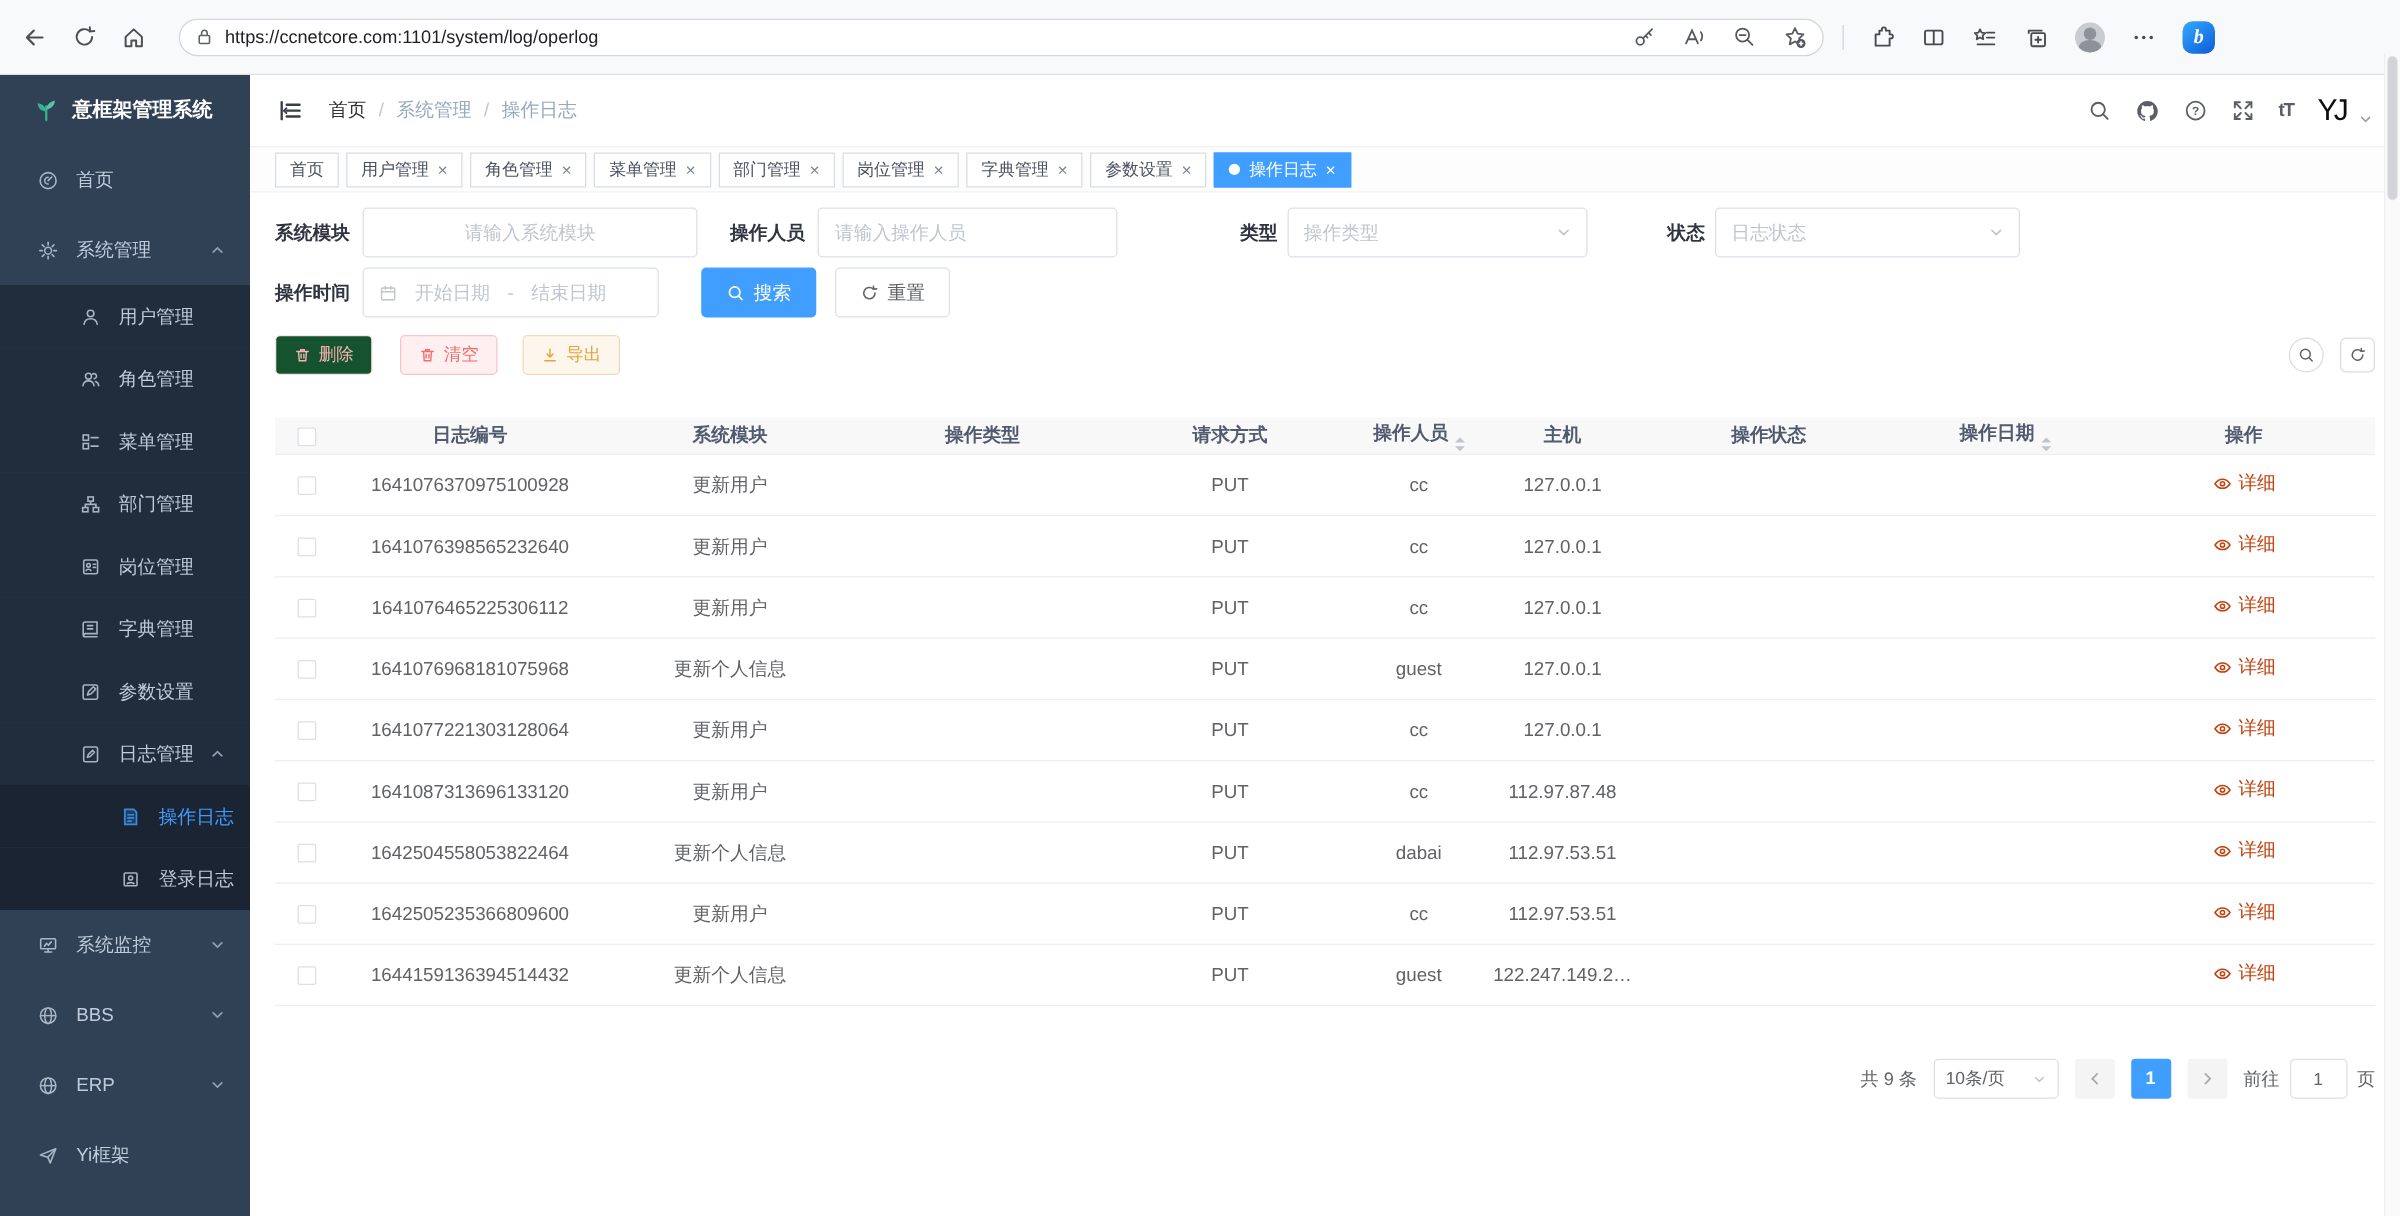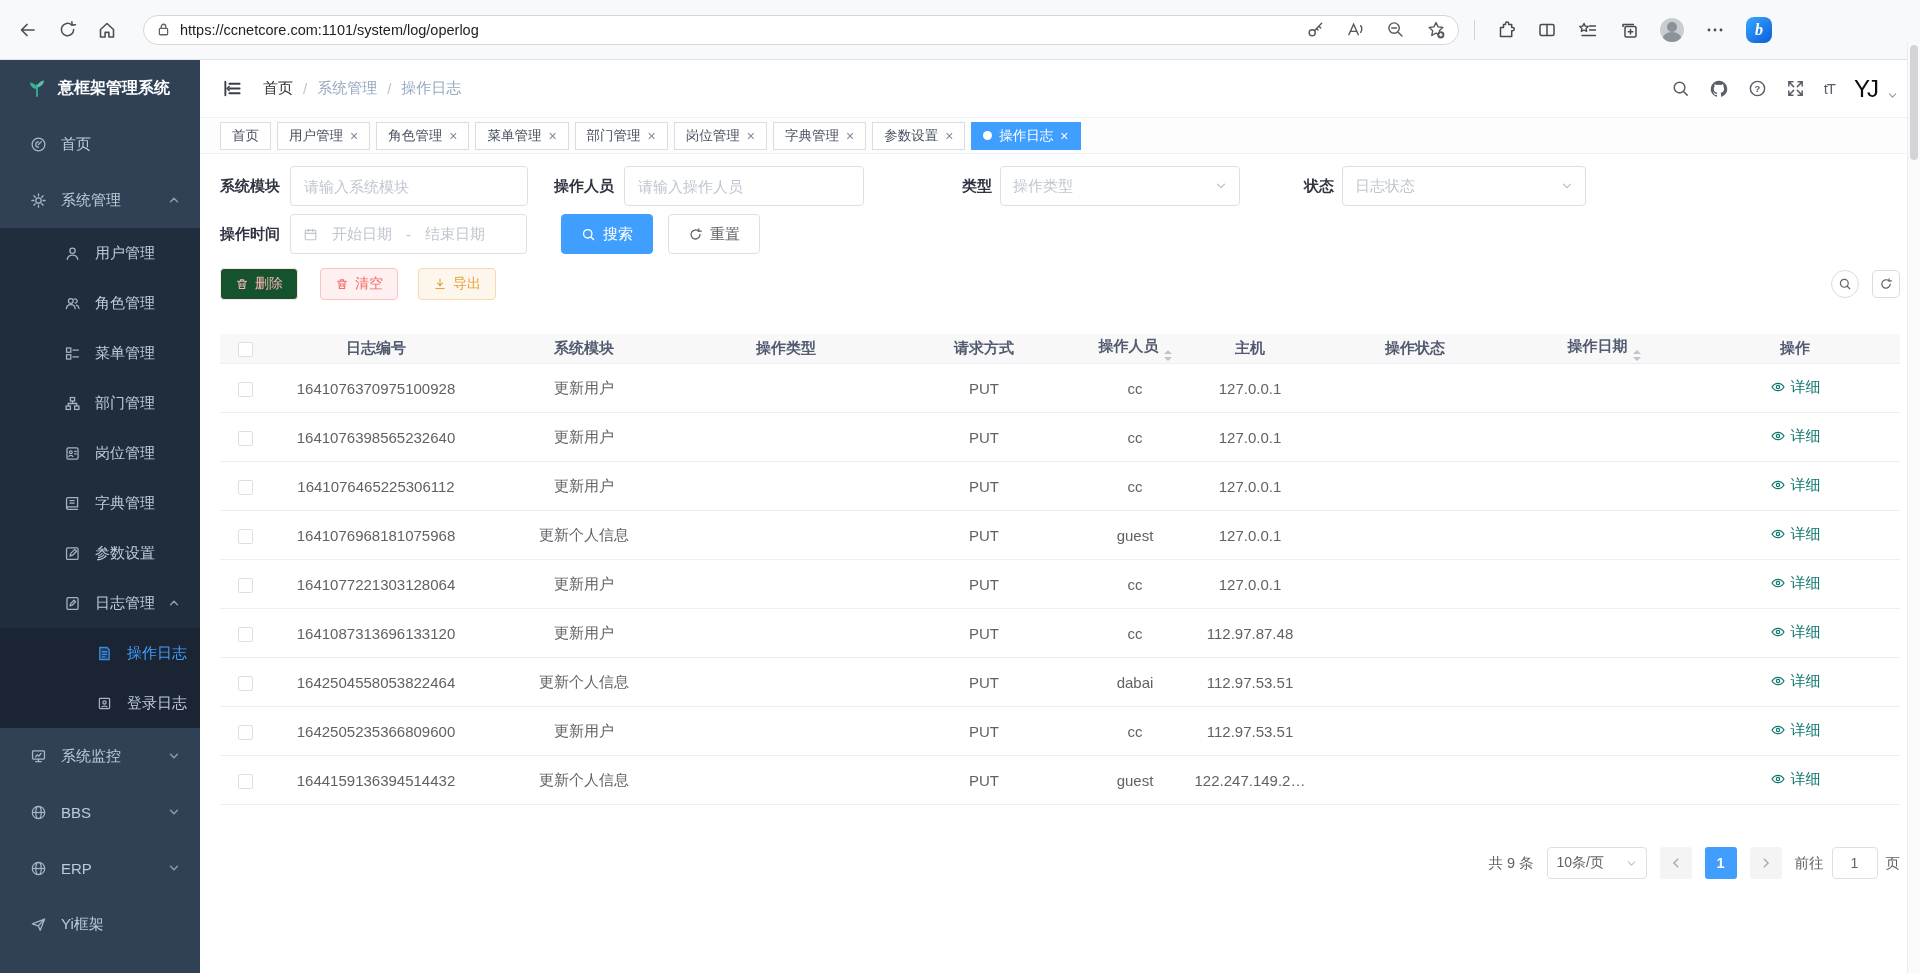--- a/index.html
+++ b/index.html
@@ -30,21 +30,21 @@
 .lv3{height:50px;padding-left:96px;background:#1a2433}
 .sitem.active{color:#409EFF}
 .sicon{flex-shrink:0;opacity:.85}
 
 .main{flex:1;min-width:0;display:flex;flex-direction:column;background:#fff}
 .hdr{height:58px;display:flex;align-items:center;padding:0 22px;border-bottom:1px solid #eef0f3}
 .crumb{display:flex;align-items:center;gap:10px;margin-left:20px;font-size:15px}
 .crumb .sep{color:#c0c4cc}
 .crumb .muted{color:#97a8be}
 .hdr-right{margin-left:auto;display:flex;align-items:center;gap:19px;color:#5a5e66}
-.fontsize-ic{font-weight:normal;font-size:15px;letter-spacing:-1px}
+.fontsize-ic{font-weight:bold;font-size:15px;letter-spacing:-1px}
 .applogo{font-weight:400;font-size:24px;letter-spacing:-3px;color:#0d0d0d;line-height:1}
 .hdr-caret{color:#9aa0a8;margin-left:-8px;margin-top:14px}
 
 .tabsbar{height:36px;display:flex;align-items:center;gap:6px;padding:0 20px;border-bottom:1px solid #f0f2f5;background:#fdfdfd}
 .tag{height:28px;display:inline-flex;align-items:center;gap:7px;padding:0 11px;border:1px solid #d8dce5;background:#fff;color:#495060;font-size:13.5px;cursor:pointer}
 .tag .x{font-size:14px;color:#7e879c;line-height:1}
 .tag.on{background:#409EFF;border-color:#409EFF;color:#fff}
 .tag.on .x{color:#fff}
 .tag .dot{width:9px;height:9px;border-radius:50%;background:#fff}
 
@@ -74,21 +74,21 @@
 .grid{display:grid;grid-template-columns:50px 212px 204px 200px 196px 106px 124px 206px 172px 210px;align-items:center}
 .table{margin-top:32px;width:1680px}
 .thead{height:30px;background:#f8f8f9;color:#515a6e;font-weight:bold;border-bottom:1px solid #ebeef5}
 .trow{height:49px;border-bottom:1px solid #ebeef5;color:#606266}
 .c{text-align:center;overflow:hidden;white-space:nowrap;text-overflow:ellipsis}
 .cb{display:inline-block;width:15px;height:15px;border:1px solid #dcdfe6;border-radius:2px;background:#fff;vertical-align:middle;cursor:pointer}
 .sort{display:inline-flex;flex-direction:column;vertical-align:-3px;margin-left:5px}
 .sort i{display:block;width:0;height:0;border:4.5px solid transparent}
 .sort .up{border-bottom-color:#c0c4cc;border-top-width:0;margin-bottom:3px}
 .sort .dn{border-top-color:#c0c4cc;border-bottom-width:0}
-.detail{color:#0f766e;display:inline-flex;align-items:center;gap:5px;cursor:pointer;text-decoration:none;justify-content:center}
+.detail{color:#c2410c;display:inline-flex;align-items:center;gap:5px;cursor:pointer;text-decoration:none;justify-content:center}
 
 .pag{margin-top:34px;height:48px;display:flex;align-items:center;justify-content:flex-end;gap:13px;color:#606266;font-size:14.5px}
 .psel{width:100px;height:32px;border:1px solid #dcdfe6;border-radius:4px;display:flex;align-items:center;justify-content:space-between;padding:0 9px;font-size:14px;cursor:pointer;background:#fff}
 .psel .car{color:#c0c4cc}
 .pbtn{width:32px;height:32px;border-radius:3px;background:#f4f4f5;color:#606266;display:flex;align-items:center;justify-content:center;cursor:pointer}
 .pbtn.cur{background:#409EFF;color:#fff;font-weight:bold;font-size:14.5px}
 .goto{display:flex;align-items:center;gap:8px}
 .ginp{width:46px;height:32px;border:1px solid #dcdfe6;border-radius:4px;text-align:center;font-size:14px;color:#606266;outline:none}
 
 .scrollstrip{position:fixed;right:0;top:42px;width:13px;height:931px;background:#fafafa;border-left:1px solid #ececec}
@@ -475,21 +475,21 @@
           <span class="dot"></span>
           <span>操作日志</span>
           <span class="x">×</span>
         </span>
     </div>
 
     <div class="content">
 
       <div class="frow frow1">
         <span class="flabel">系统模块</span>
-        <input class="inp" style="width: 238px; margin-left: 10px;" placeholder="请输入系统模块">
+        <input class="inp" style="width: 268px; margin-left: 10px; text-align: center;" placeholder="请输入系统模块">
         <span class="flabel" style="margin-left:26px">操作人员</span>
         <input class="inp" style="width: 240px; margin-left: 10px;" placeholder="请输入操作人员">
         <span class="flabel" style="margin-left:98px">类型</span>
         <div class="sel" style="width:240px;margin-left:8px">
           <span>操作类型</span>
           <span class="car">
               <svg width="12" height="12" viewBox="0 0 14 14" fill="none" stroke="currentColor" stroke-width="1.5" stroke-linecap="round">
                 <path d="M3 5l4 4 4-4"></path>
               </svg>
             </span>

